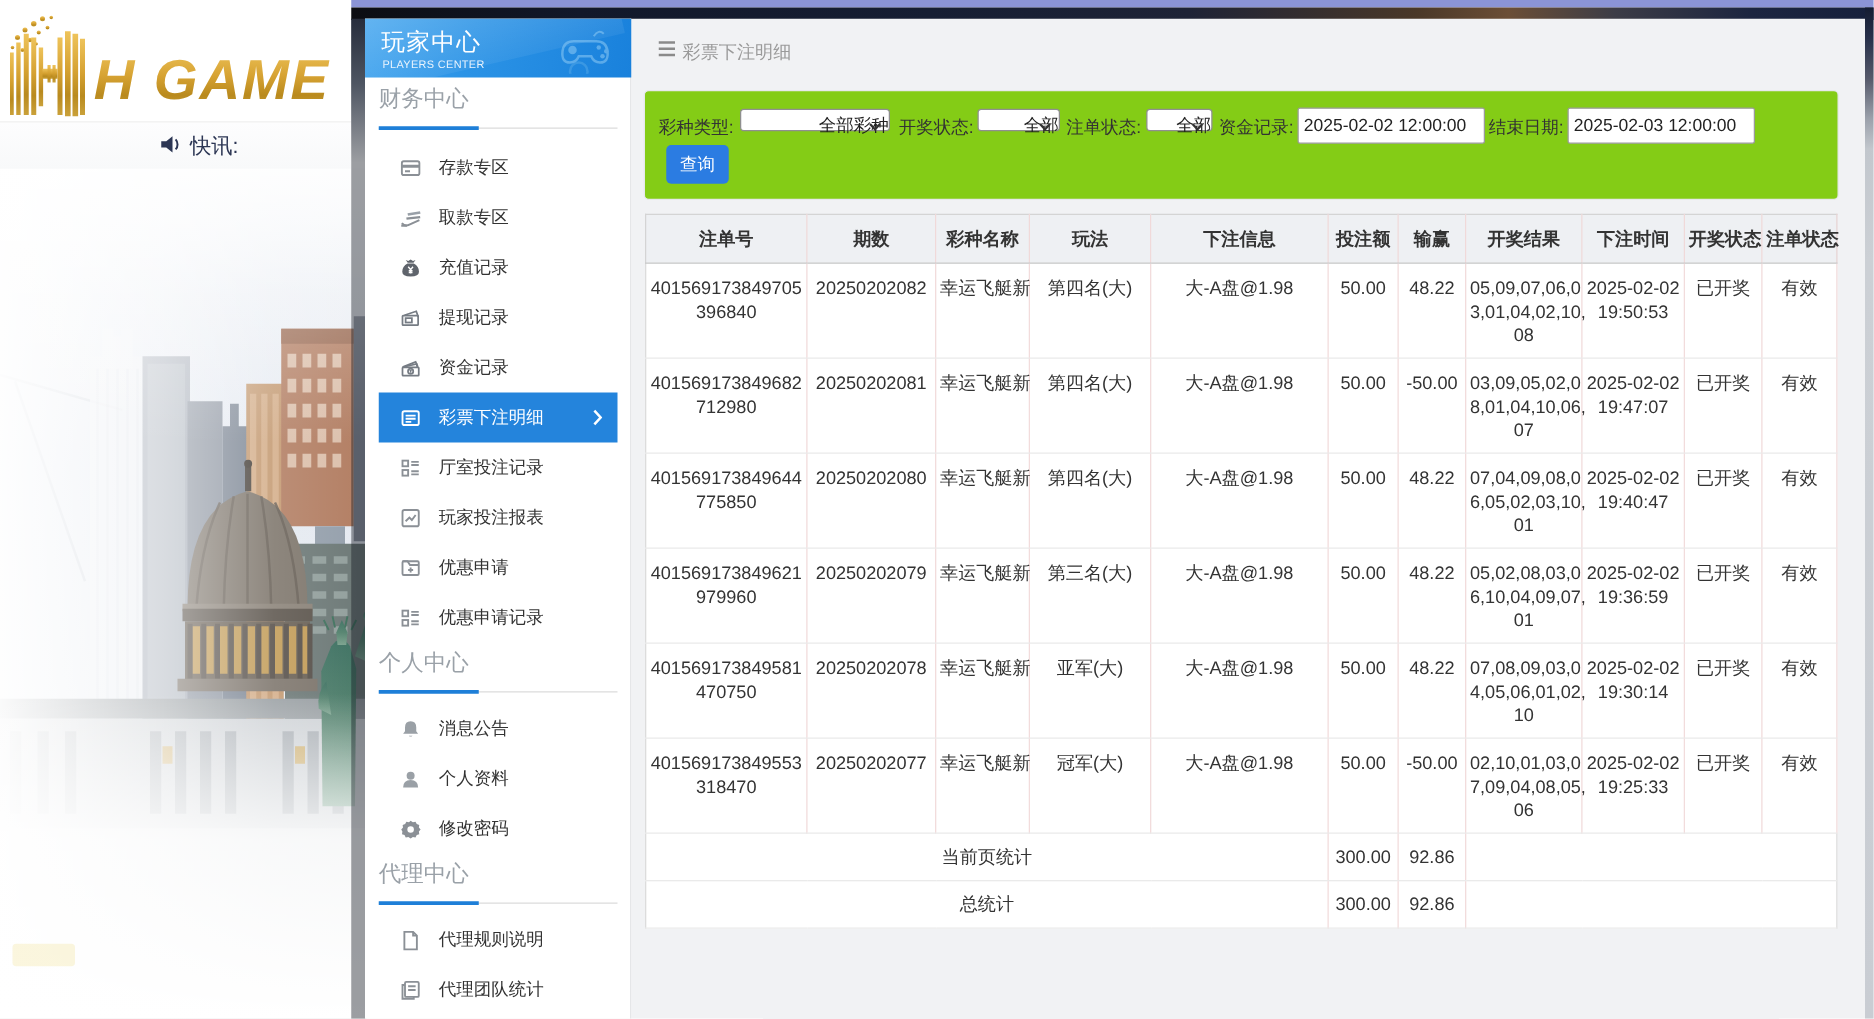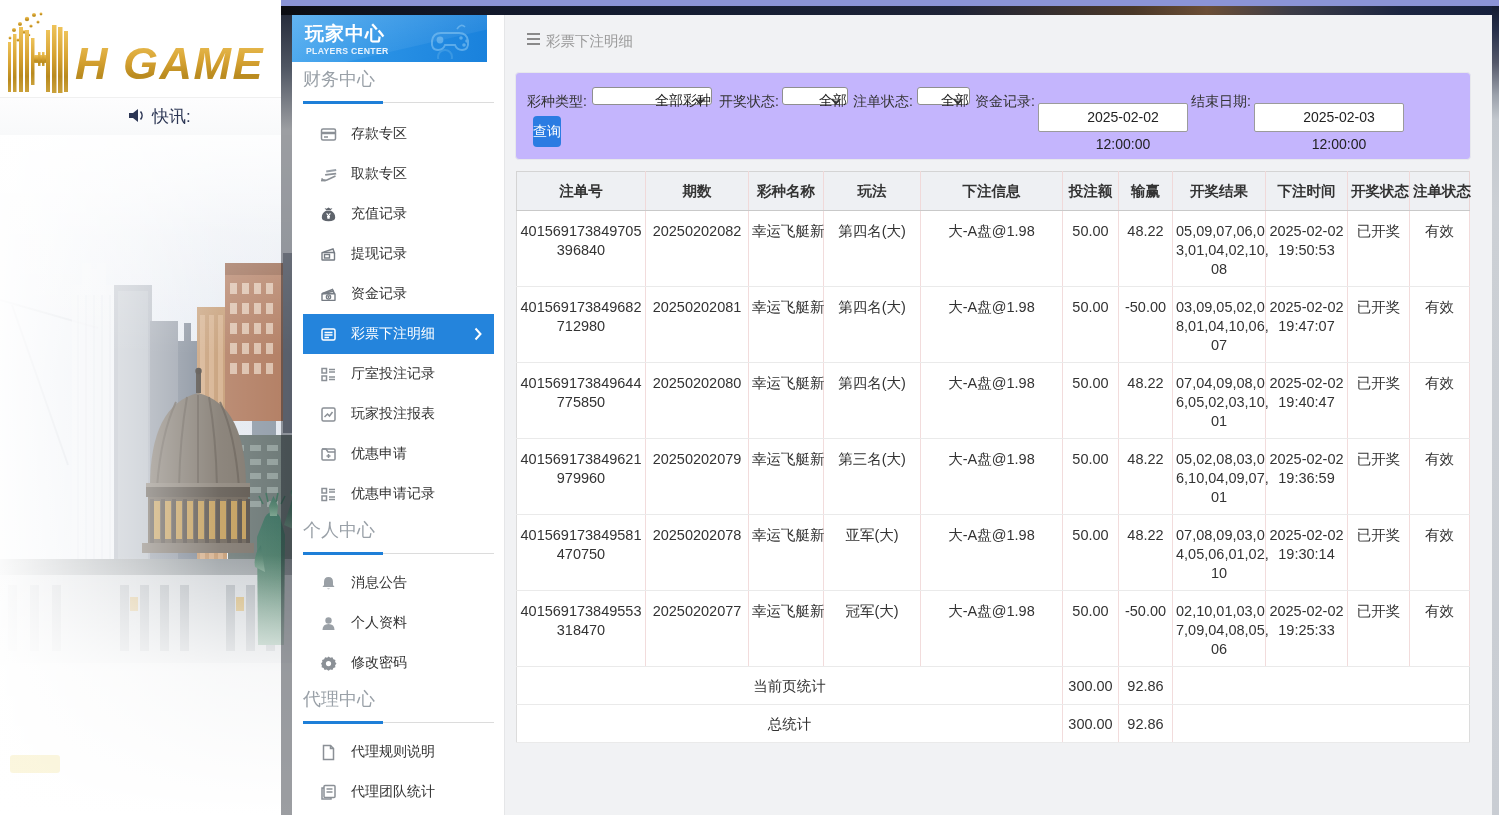--- a/index.html
+++ b/index.html
@@ -21,46 +21,46 @@
 
 
 #dim-left { left:281px; top:15px; width:12px; height:800px; background:rgba(20,24,34,0.42); }
 #dim-left-top { left:281px; top:15px; width:12px; height:115px; background:linear-gradient(#272d3c 0%,#4e5562 45%,rgba(110,116,126,0) 100%); }
 #right-sliver { left:1492px; top:6px; width:7px; height:809px;
   background:linear-gradient(#141c32 0%,#27304a 3%,#55596a 7%,#9ba1ab 11%,#c2c7cd 14%,#ccd0d5 25%,#c9cdd3 100%); }
 
 
 #modal { left:292px; top:15px; width:1200px; height:800px; background:#f1f2f4; }
 #sidebar { position:absolute; left:0; top:0; width:213px; height:800px; background:#fff; border-right:1px solid #e5e6e8; }
-#sb-head { position:absolute; left:0; top:0; width:195px; height:47px; background:linear-gradient(100deg,#3fa3ee 0%,#2b93e6 40%,#1981dc 100%); overflow:hidden;font-weight:bold; }
+#sb-head { position:absolute; left:0; top:0; width:213px; height:47px; background:linear-gradient(100deg,#3fa3ee 0%,#2b93e6 40%,#1981dc 100%); overflow:hidden; }
 #sb-head .shine { position:absolute; left:-60px; top:-58px; width:260px; height:100px; background:linear-gradient(rgba(255,255,255,0.28),rgba(255,255,255,0.06)); transform:rotate(-13deg); }
 #sb-head .t1 { position:absolute; left:13px; top:6px; font-size:19px; color:#fff; letter-spacing:1px; }
 #sb-head .t2 { position:absolute; left:14px; top:31px; font-size:8.7px; color:#e8f3fd; letter-spacing:0.3px; }
 
 .sec-h { position:absolute; left:11px; width:191px; height:36px; font-size:18px; color:#9aa1a8; border-bottom:1px solid #dcdcdc; }
 .sec-h:after { content:""; position:absolute; left:0; bottom:-2px; width:80px; height:3px; background:#1e7fd8; }
 .mi { position:absolute; left:11px; width:191px; height:40px; }
 .mi .ic { position:absolute; left:17px; top:12px; width:17px; height:17px; }
 .mi .tx { position:absolute; left:48px; top:11px; font-size:14px; color:#333; }
 .mi.act { background:#2484dc; }
 .mi.act .tx { color:#fff; }
 .mi.act .arr { position:absolute; right:12px; top:13px; width:8px; height:14px; }
 
 
 #content { position:absolute; left:214px; top:0; width:986px; height:800px; }
 #c-title-txt { position:absolute; left:546px; top:32px; font-size:14.5px; color:#9a9a9a; }
 #hamb { position:absolute; left:527px; top:33px; width:13px; height:12px; }
 #hamb i { display:block; height:2px; background:#8a8a8a; margin-bottom:3px; }
 
-#filter { position:absolute; left:515px; top:72px; width:956px; height:88px; background:#c4b5fd; border:1px solid #e7e8ec; border-radius:4px; }
+#filter { position:absolute; left:515px; top:72px; width:956px; height:88px; background:#84cc16; border:1px solid #e7e8ec; border-radius:4px; }
 .flabel { position:absolute; top:20px; font-size:14px; color:#333; }
 .fsel { position:absolute; top:14px; height:18px; background:#fff; border:1px solid #8f8f8f; border-radius:3px; font-size:14px; color:#222; line-height:25px; padding-left:8px;text-align:right; }
 .fsel svg { position:absolute; right:6px; top:10px; }
-.finput { position:absolute; top:30px; height:29px; background:#fff; border:1px solid #9b9b9b; border-radius:2px; font-size:14px; color:#222; line-height:27px; padding-left:20px;text-align:center; }
-#btn-q { position:absolute; left:17px; top:43px; width:28px; height:31px; background:#2b7ce2; border-radius:4px; color:#fff; font-size:14px; text-align:center; line-height:31px; }
+.finput { position:absolute; top:13px; height:29px; background:#fff; border:1px solid #9b9b9b; border-radius:2px; font-size:14px; color:#222; line-height:27px; padding-left:4px; }
+#btn-q { position:absolute; left:17px; top:43px; width:50px; height:31px; background:#2b7ce2; border-radius:4px; color:#fff; font-size:14px; text-align:center; line-height:31px; }
 
 
 #tbl { position:absolute; left:516px; top:171px; width:953px; border-collapse:collapse; table-layout:fixed; font-size:14.5px; color:#333; }
 #tbl th, #tbl td { white-space:nowrap; overflow:visible; }
 #tbl th { background:#eef0f3; font-weight:bold; border:1px solid #f0d9d9; border-top:1px solid #d4d4d4; border-bottom:1px solid #c9c9c9; height:39px; padding:0 3px; }
 #tbl th:first-child { border-left:1px solid #d4d4d4; }
 #tbl th:last-child { border-right:1px solid #e8d4d4; }
 #tbl td { background:#fff; border-left:1px solid #f2dcdc; border-right:1px solid #f2dcdc; border-bottom:1px solid #eaeaea; vertical-align:top; text-align:center; padding:11px 3px 0 3px; line-height:19px; }
 #tbl td:first-child { border-left:1px solid #dcdcdc; }
 #tbl tr.dr { height:76px; }

